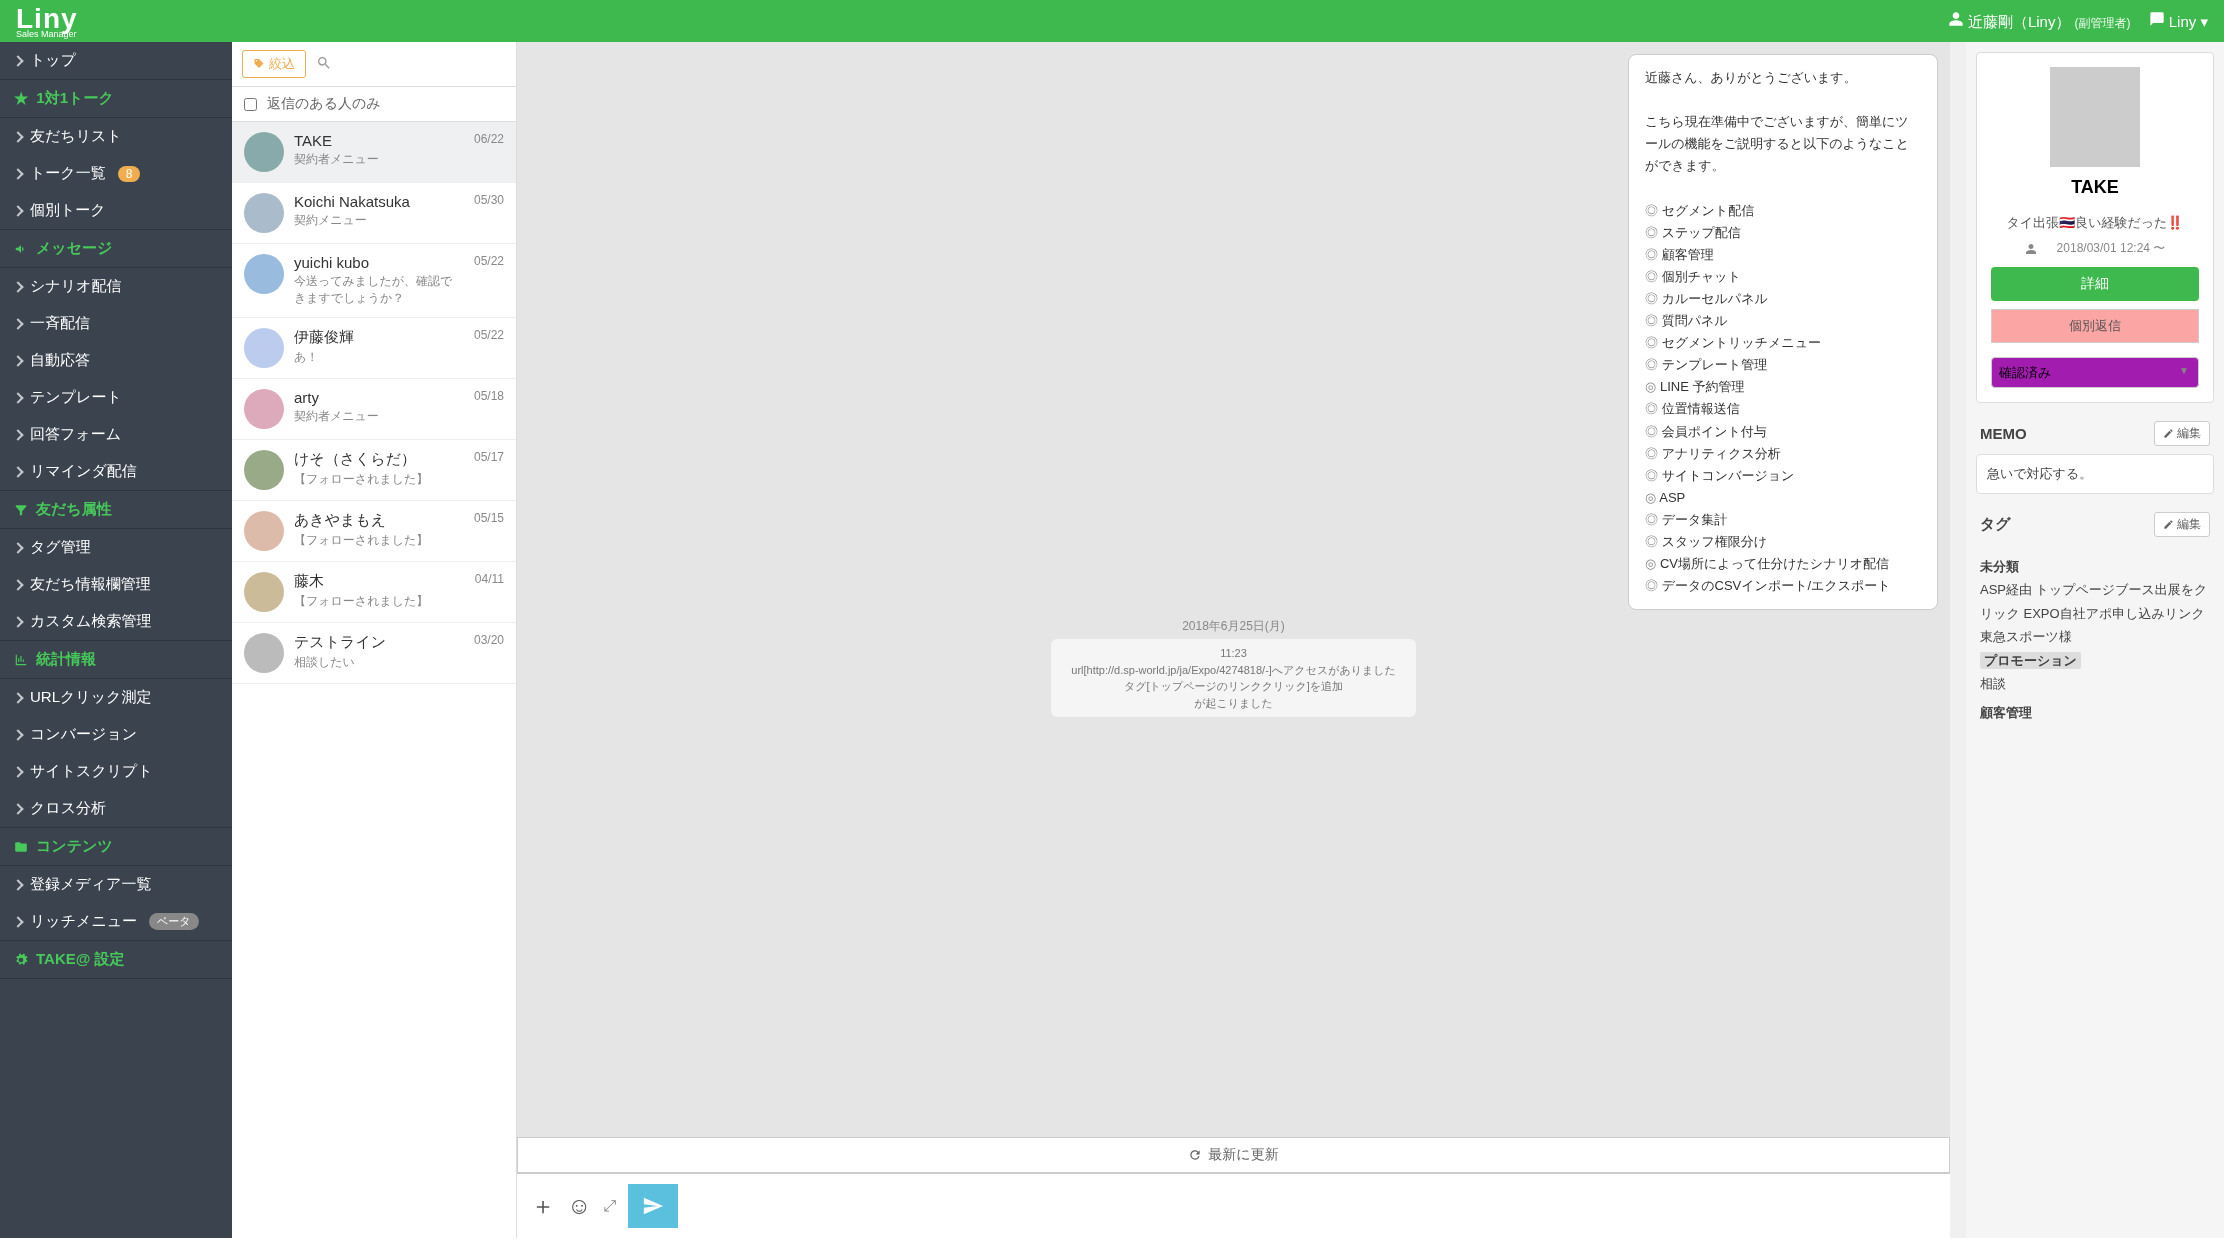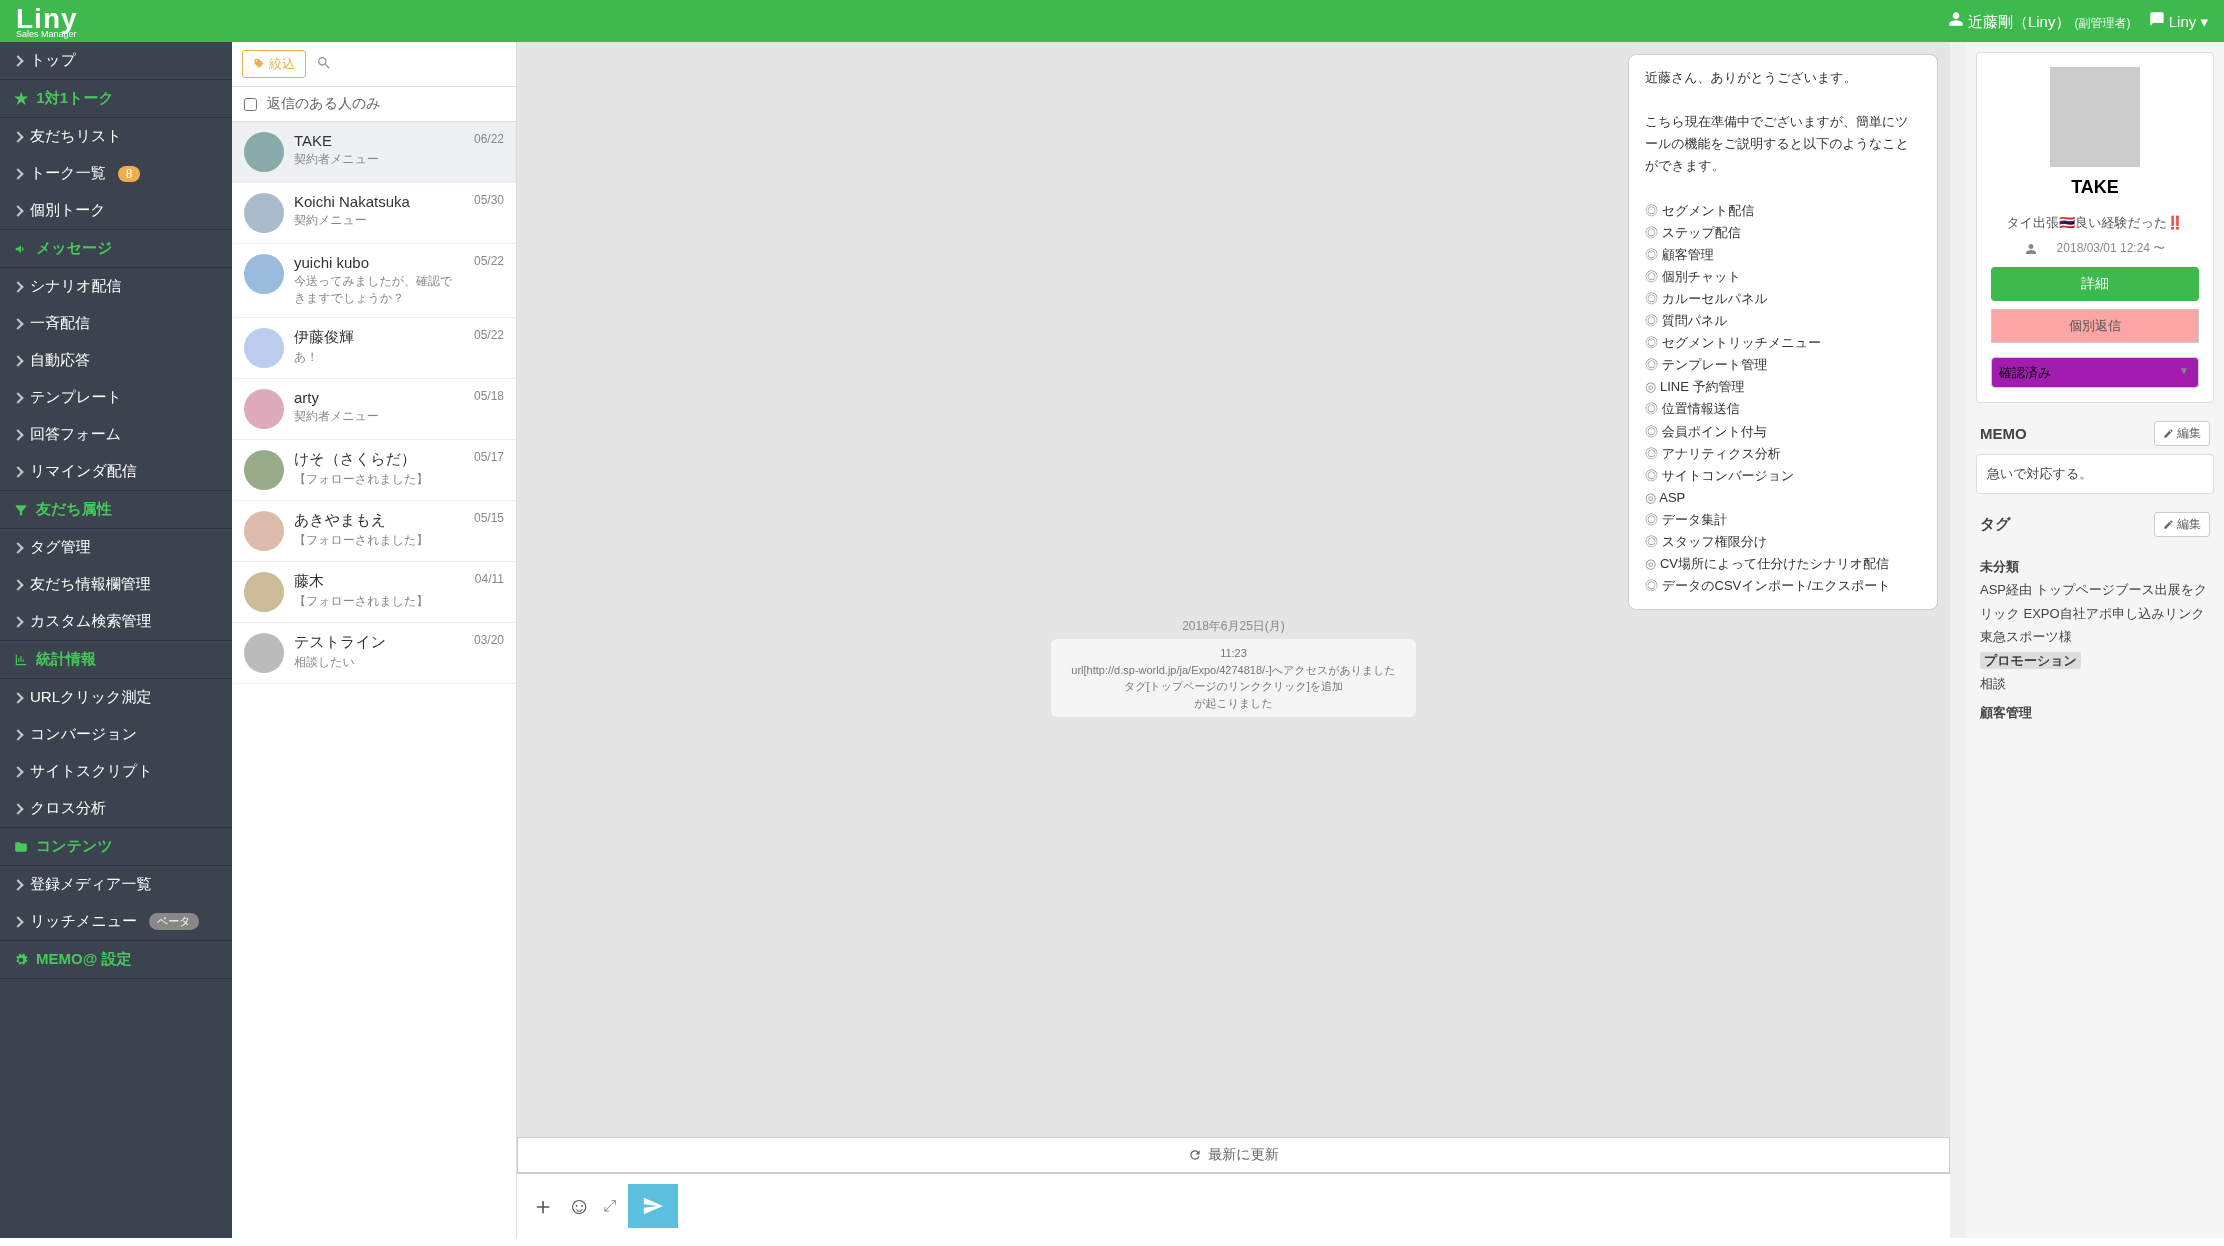--- a/index.html
+++ b/index.html
@@ -213,21 +213,21 @@
       </div>
       <div class="nav-item">
         <span class="chevron"></span>
         <span>リッチメニュー</span>
         <span class="beta-badge">ベータ</span>
       </div>
       <div class="nav-section">
         <svg class="section-icon" viewBox="0 0 24 24">
           <path d="M12 8a4 4 0 100 8 4 4 0 000-8zm9 4l2 1-1 3-2-1a9 9 0 01-2 2l1 2-3 1-1-2a9 9 0 01-3 0l-1 2-3-1 1-2a9 9 0 01-2-2l-2 1-1-3 2-1a9 9 0 010-3l-2-1 1-3 2 1a9 9 0 012-2l-1-2 3-1 1 2a9 9 0 013 0l1-2 3 1-1 2a9 9 0 012 2l2-1 1 3-2 1a9 9 0 010 3z"></path>
         </svg>
-        <span>MEMO@ 設定</span>
+        <span>TAKE@ 設定</span>
       </div>
     </div>
 
   <div class="talk-col">
     <div class="filter-bar">
       <button class="filter-btn">
         <svg width="12" height="12" viewBox="0 0 24 24" fill="#f0ad4e">
             <path d="M21 11l-9-9H3v9l9 9 9-9zM7 7a1.5 1.5 0 110-3 1.5 1.5 0 010 3z"></path>
           </svg>
         <span>絞込</span>

